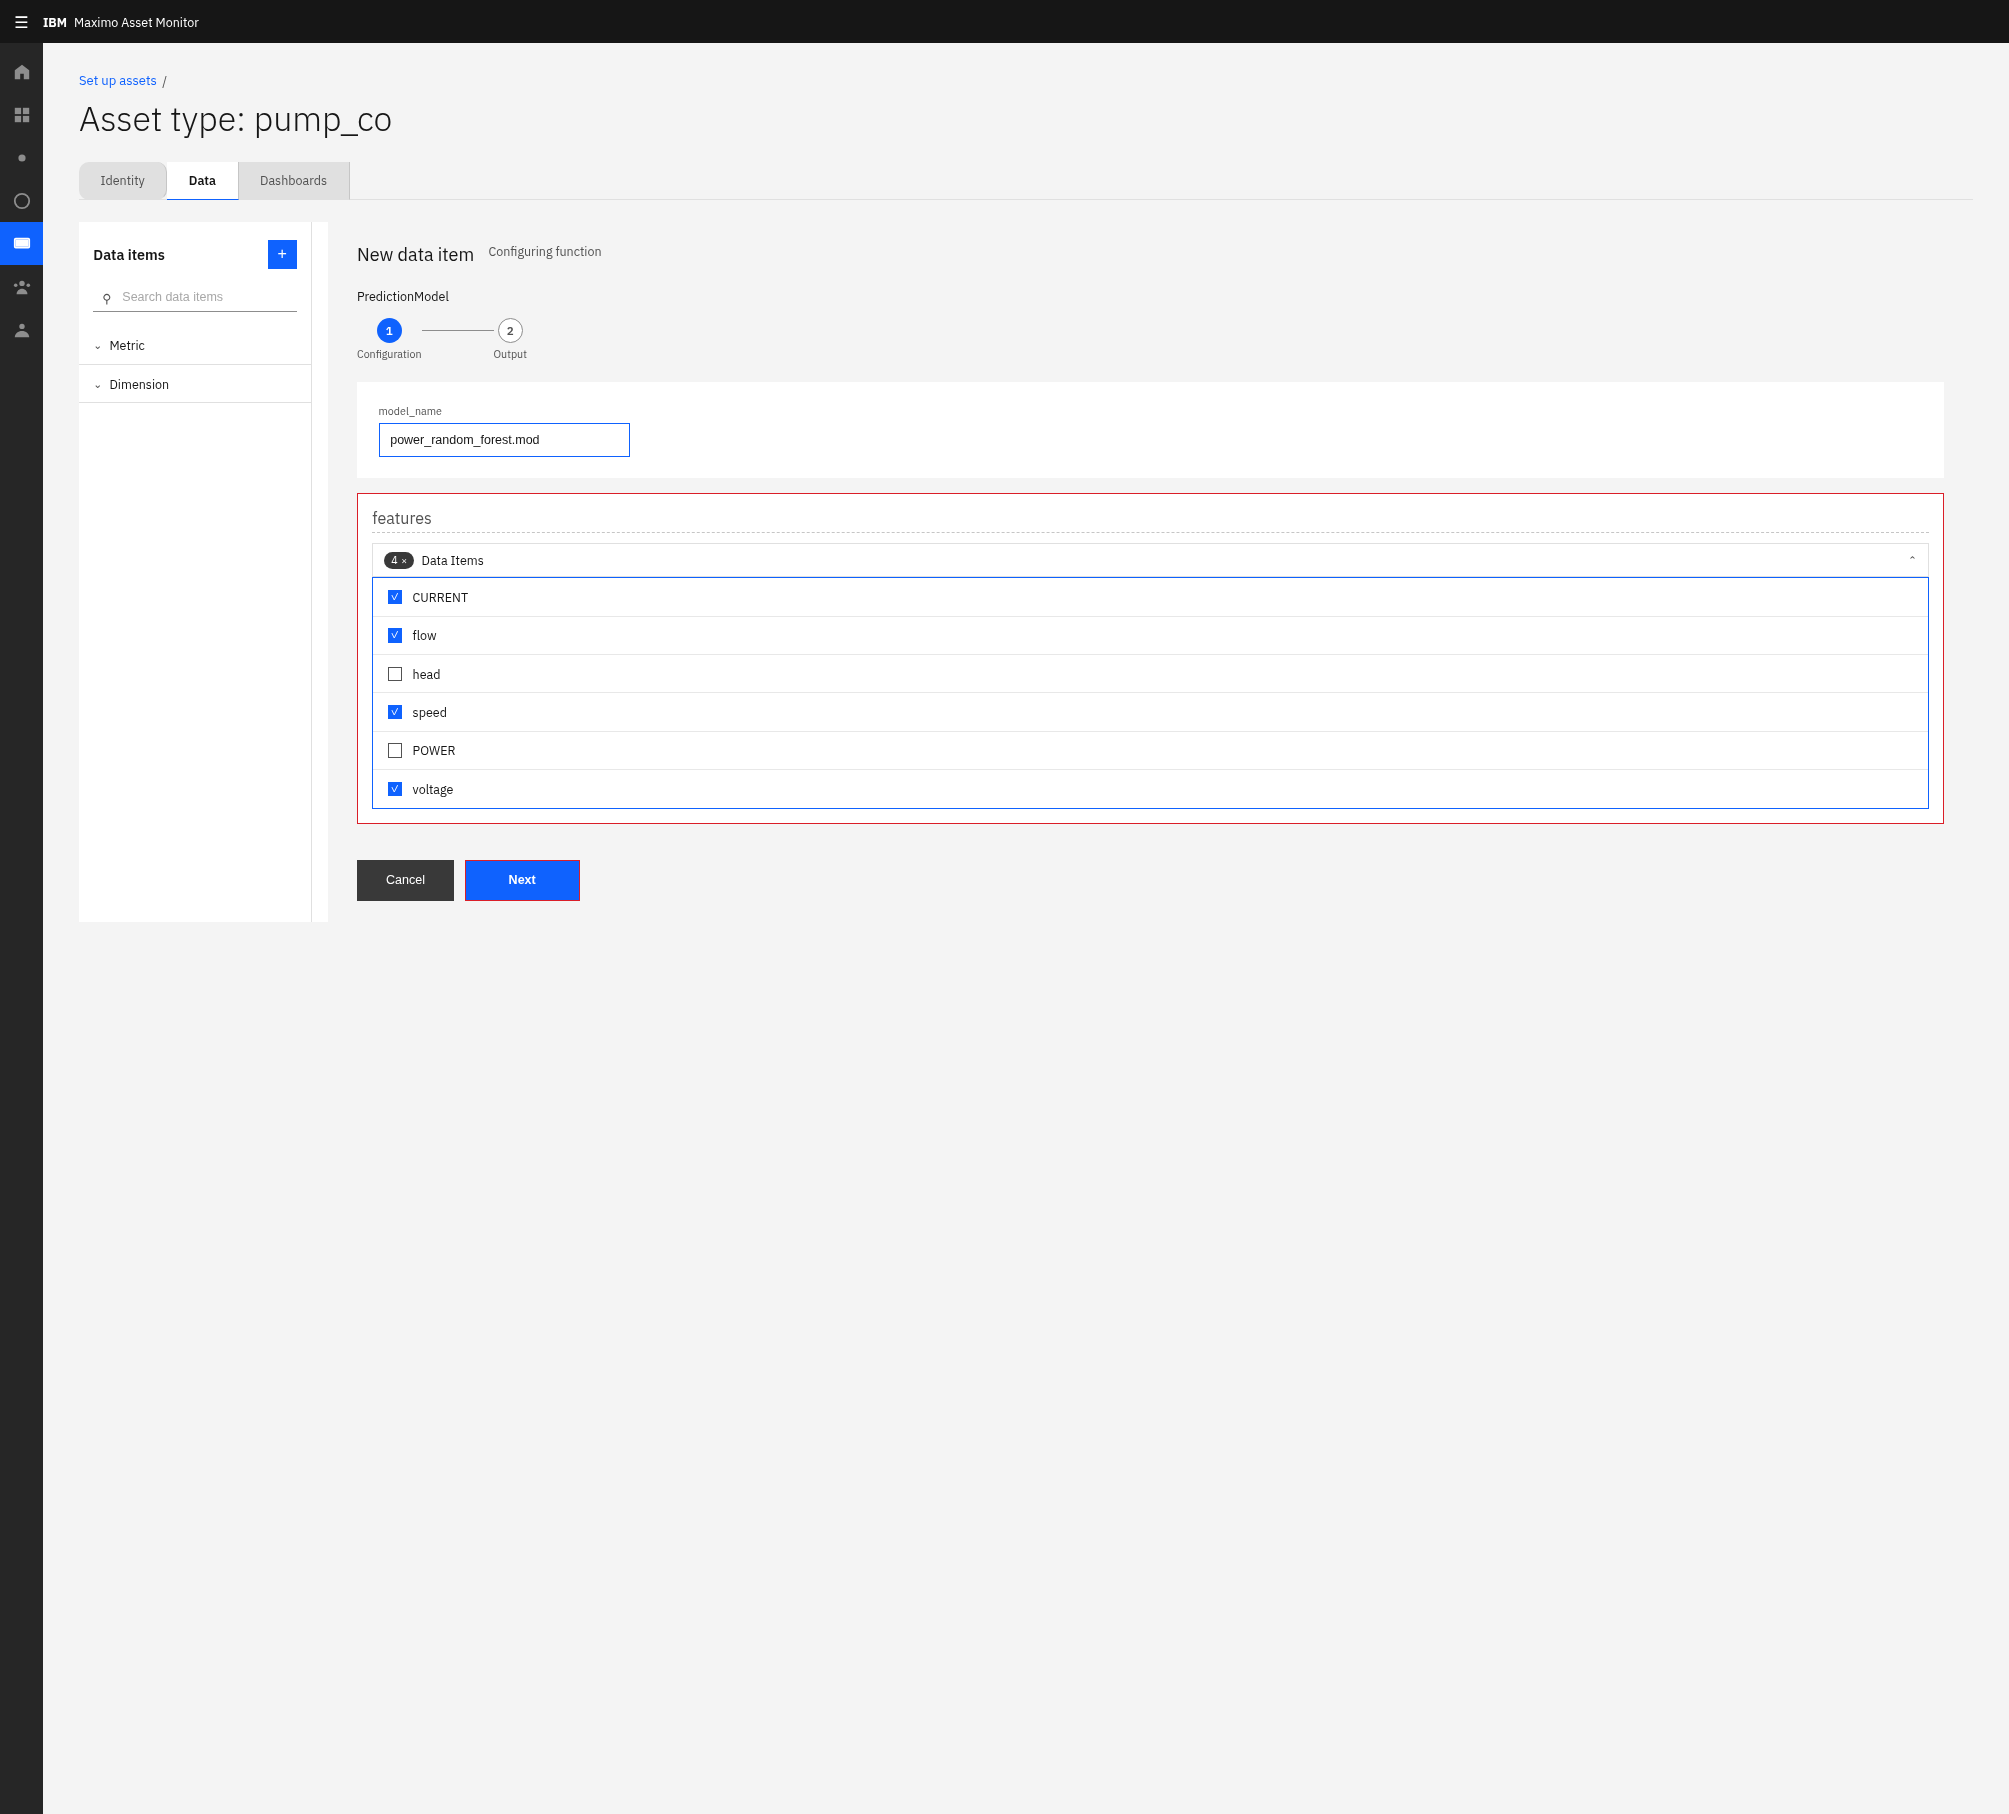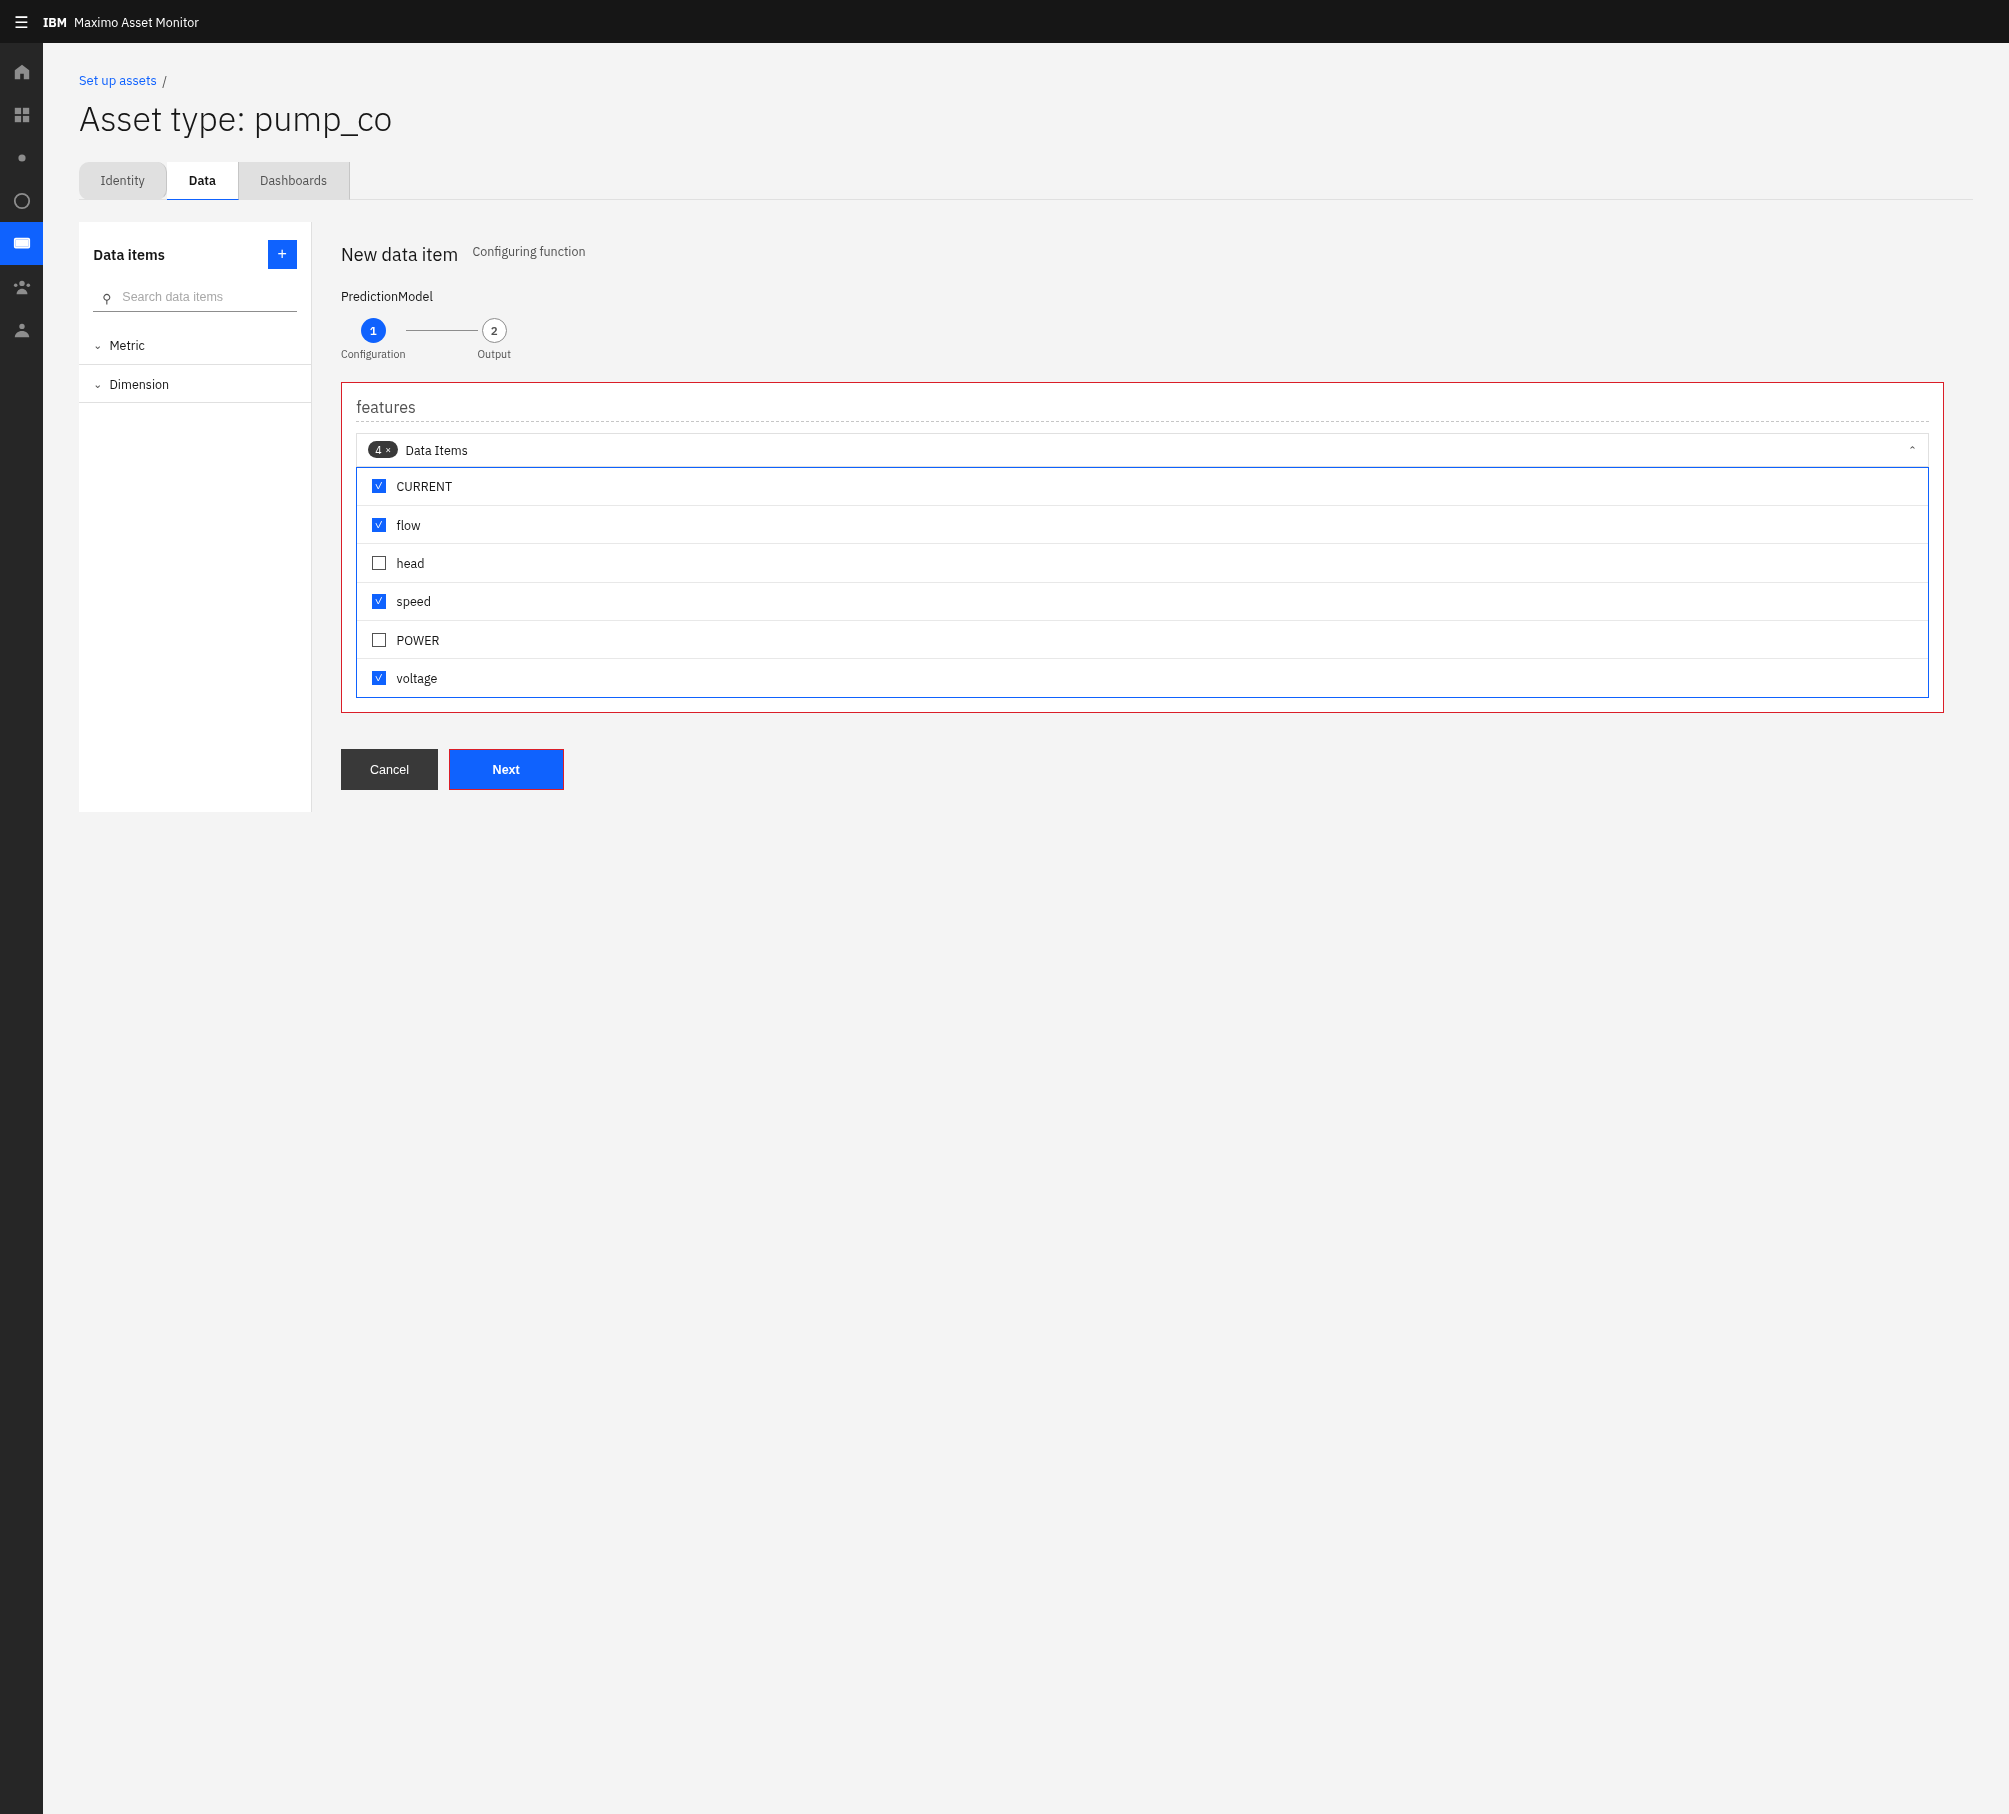--- a/index.html
+++ b/index.html
@@ -51,21 +51,21 @@
       border-bottom: 1.8px solid transparent; margin-bottom: -0.9px; background: #e0e0e0;
       border-right: 0.9px solid #c6c6c6;
     }
     .tab.active {
       background: #fff; color: #161616; font-weight: 600;
       border-bottom: 1.8px solid #0f62fe; border-top: none;
     }
     .tab:first-child { border-top-left-radius: 1.8px; border-radius: 10px; }
 
     
-    .content-area { display: flex; gap: 0; background: #fff; min-height: 537px; }
+    .content-area { display: flex; gap: 16px; background: #fff; min-height: 537px; }
 
     
     .left-panel {
       width: 233px; min-width: 233px; background: #fff;
       border-right: 0.9px solid #e0e0e0; padding: 18px 0;
     }
     .panel-header {
       display: flex; align-items: center; justify-content: space-between;
       padding: 0 14.3px 14.3px 14.3px;
     }
@@ -286,20 +286,24 @@
           <div class="step-circle active">1</div>
           <span class="step-label">Configuration</span>
         </div>
         <div class="step-line"></div>
         <div class="step">
           <div class="step-circle inactive">2</div>
           <span class="step-label">Output</span>
         </div>
       </div>
 
+      <div class="form-section">
+        <div class="form-label">model_name</div>
+        <input class="form-input" type="text" value="power_random_forest.mod" style="">
+      </div>
 
       <div class="features-section">
         <div class="features-label">features</div>
 
         <div class="dropdown-trigger">
           <div class="dropdown-left">
             <div class="badge">
               <span>4</span>
               <span class="badge-x">×</span>
             </div>

